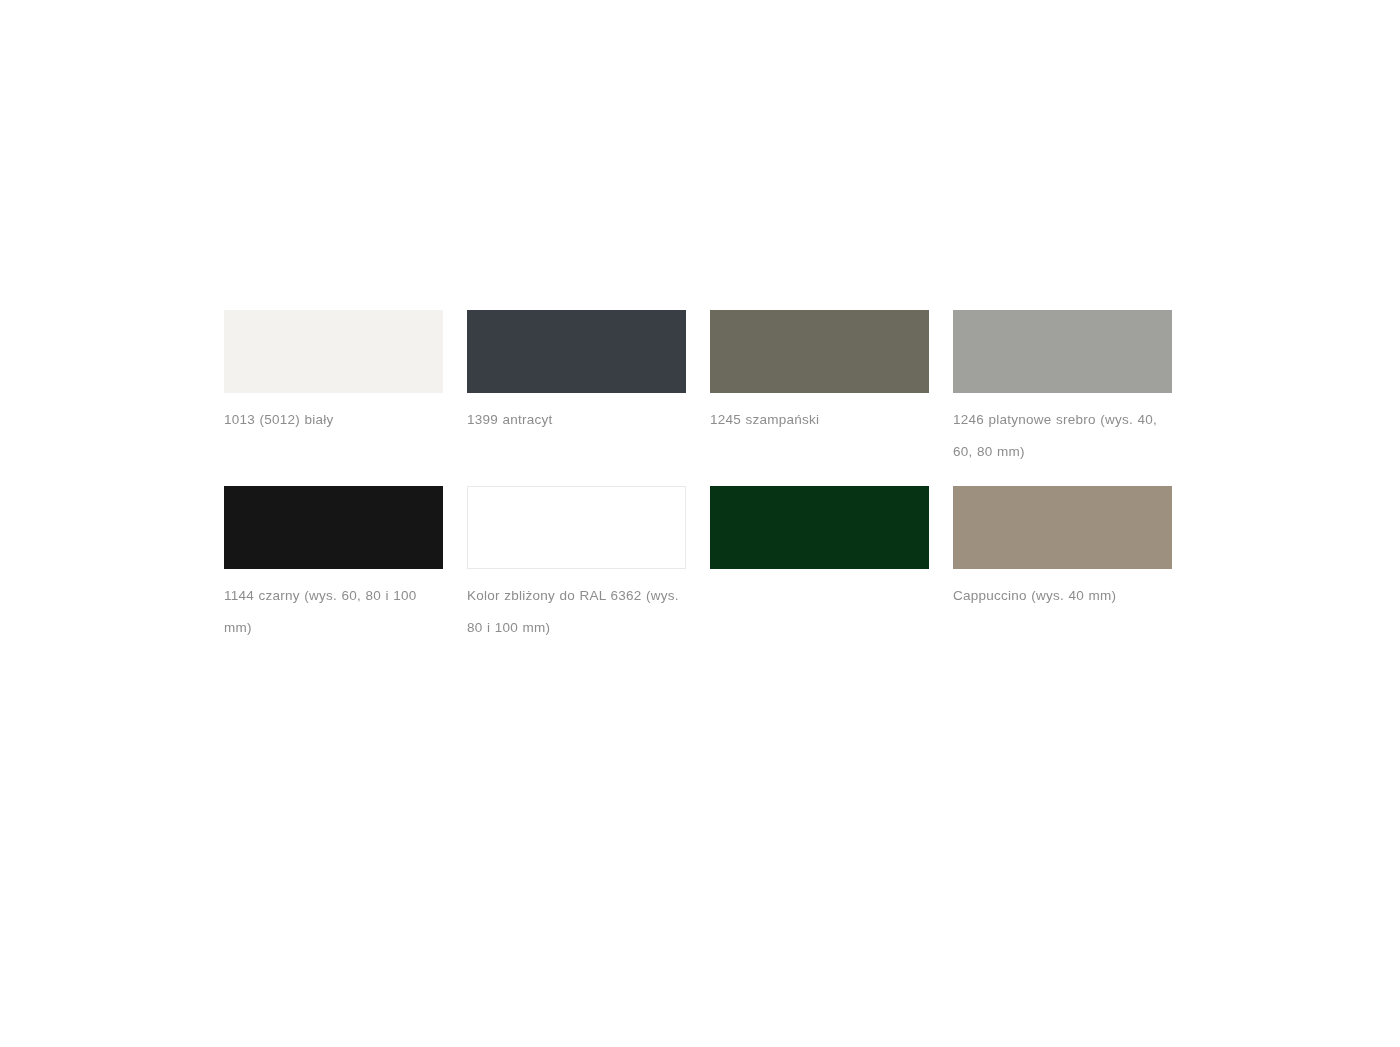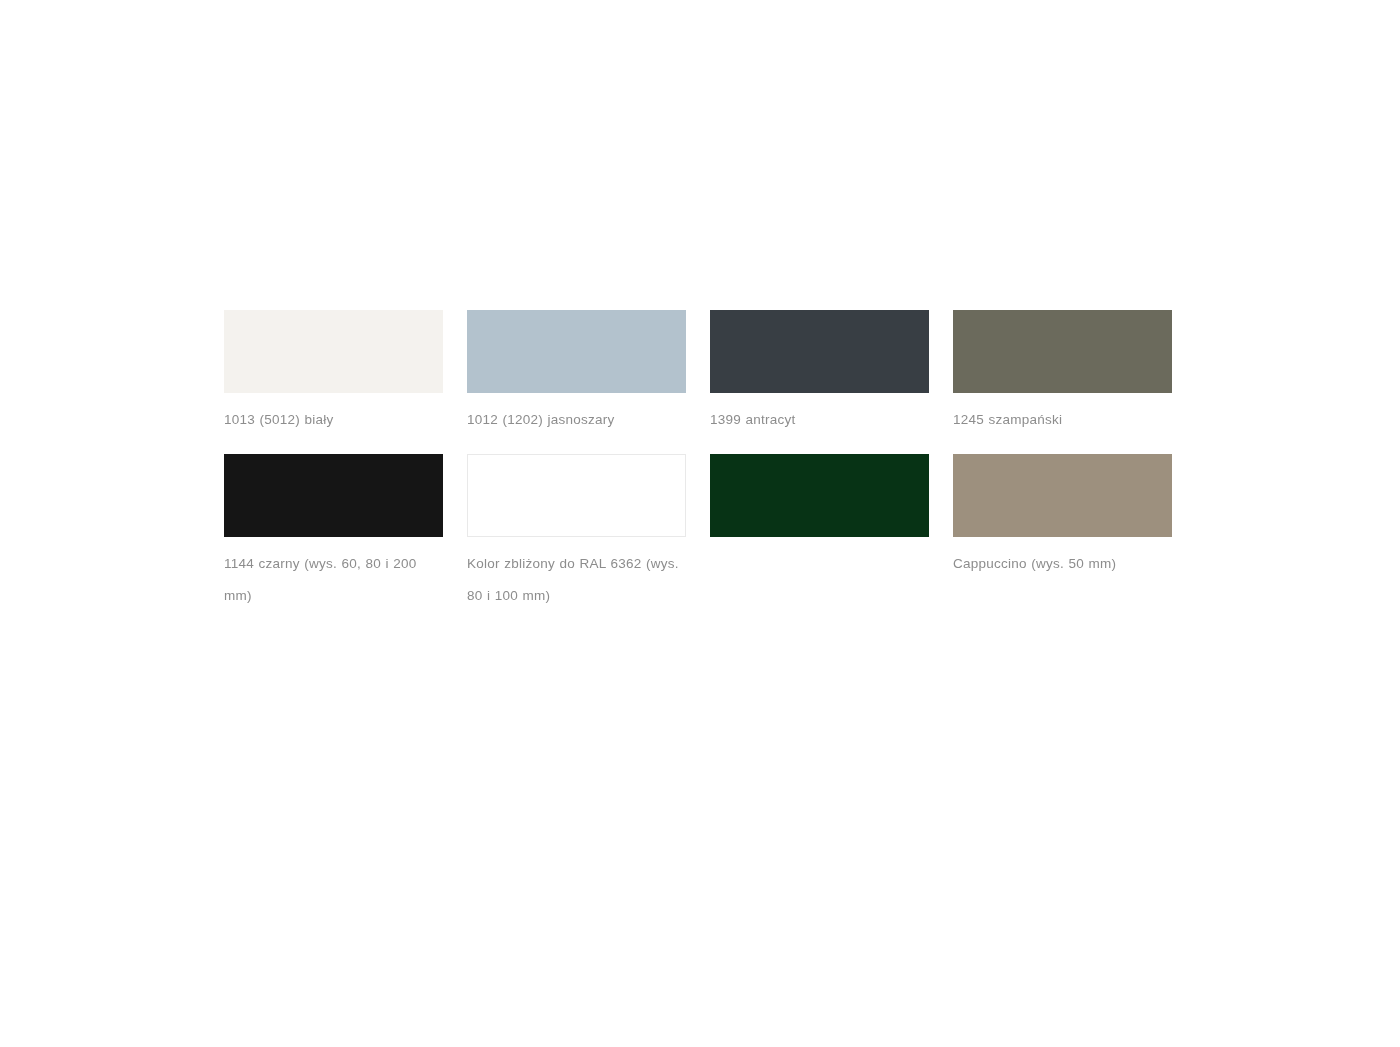--- a/index.html
+++ b/index.html
@@ -65,40 +65,40 @@
 </head>
 <body style="background-color: rgb(255, 255, 255);">
 
 <div class="page">
   <div class="swatch-grid" id="swatch-grid">
       <div class="swatch-cell">
         <div class="swatch-chip" style="background-color: rgb(244, 242, 238);"></div>
         <span class="swatch-label">1013 (5012) biały</span>
       </div>
       <div class="swatch-cell">
-        <div class="swatch-chip" style="background-color: rgb(179, 194, 205);"></div>
-        <span class="swatch-label">1012 (1202) jasnoszary</span>
-      </div>
-      <div class="swatch-cell">
         <div class="swatch-chip" style="background-color: rgb(56, 62, 68);"></div>
         <span class="swatch-label">1399 antracyt</span>
       </div>
       <div class="swatch-cell">
         <div class="swatch-chip" style="background-color: rgb(107, 106, 92);"></div>
         <span class="swatch-label">1245 szampański</span>
       </div>
       <div class="swatch-cell">
+        <div class="swatch-chip" style="background-color: rgb(160, 161, 157);"></div>
+        <span class="swatch-label">1246 platynowe srebro (wys. 40, 60, 80 mm)</span>
+      </div>
+      <div class="swatch-cell">
         <div class="swatch-chip" style="background-color: rgb(21, 21, 21);"></div>
-        <span class="swatch-label">1144 czarny (wys. 60, 80 i 200 mm)</span>
+        <span class="swatch-label">1144 czarny (wys. 60, 80 i 100 mm)</span>
       </div>
       <div class="swatch-cell">
         <div class="swatch-chip has-border" style="background-color: rgb(255, 255, 255);"></div>
         <span class="swatch-label">Kolor zbliżony do RAL 6362 (wys. 80 i 100 mm)</span>
       </div>
       <div class="swatch-cell">
         <div class="swatch-chip" style="background-color: rgb(7, 51, 21);"></div>
       </div>
       <div class="swatch-cell">
         <div class="swatch-chip" style="background-color: rgb(157, 144, 126);"></div>
-        <span class="swatch-label">Cappuccino (wys. 50 mm)</span>
+        <span class="swatch-label">Cappuccino (wys. 40 mm)</span>
       </div>
     </div>
 </div>
 
 </body></html>

